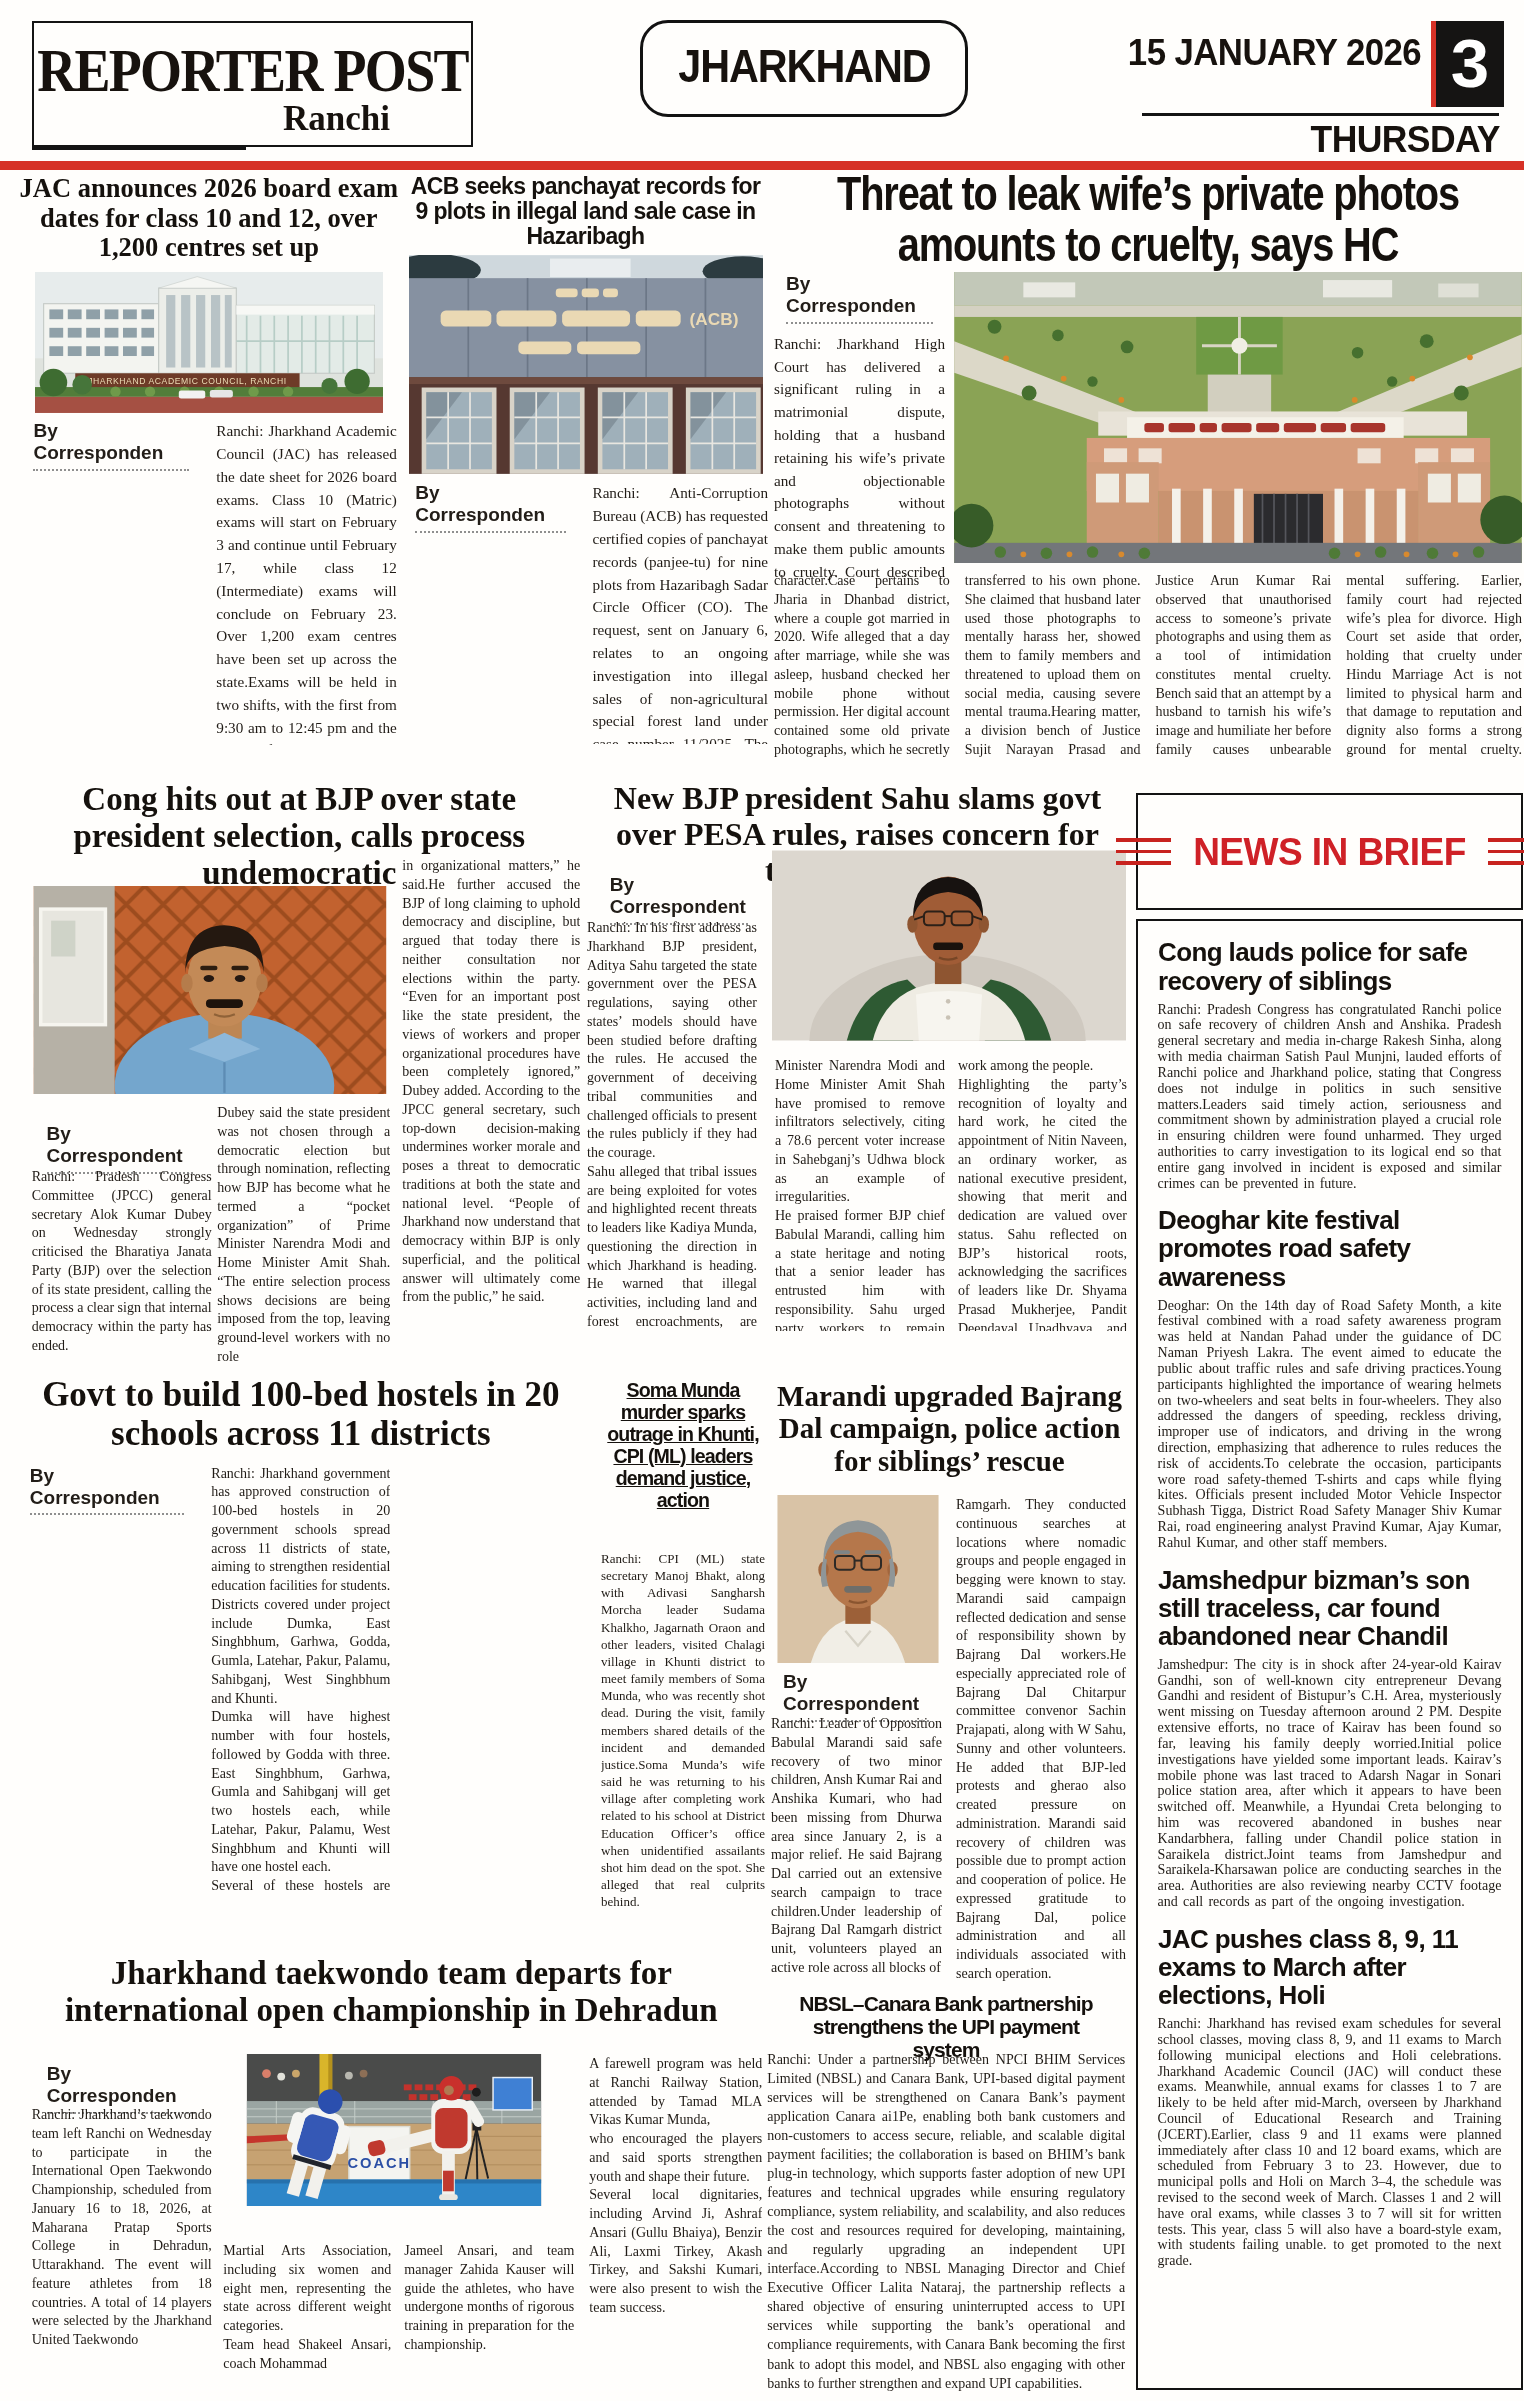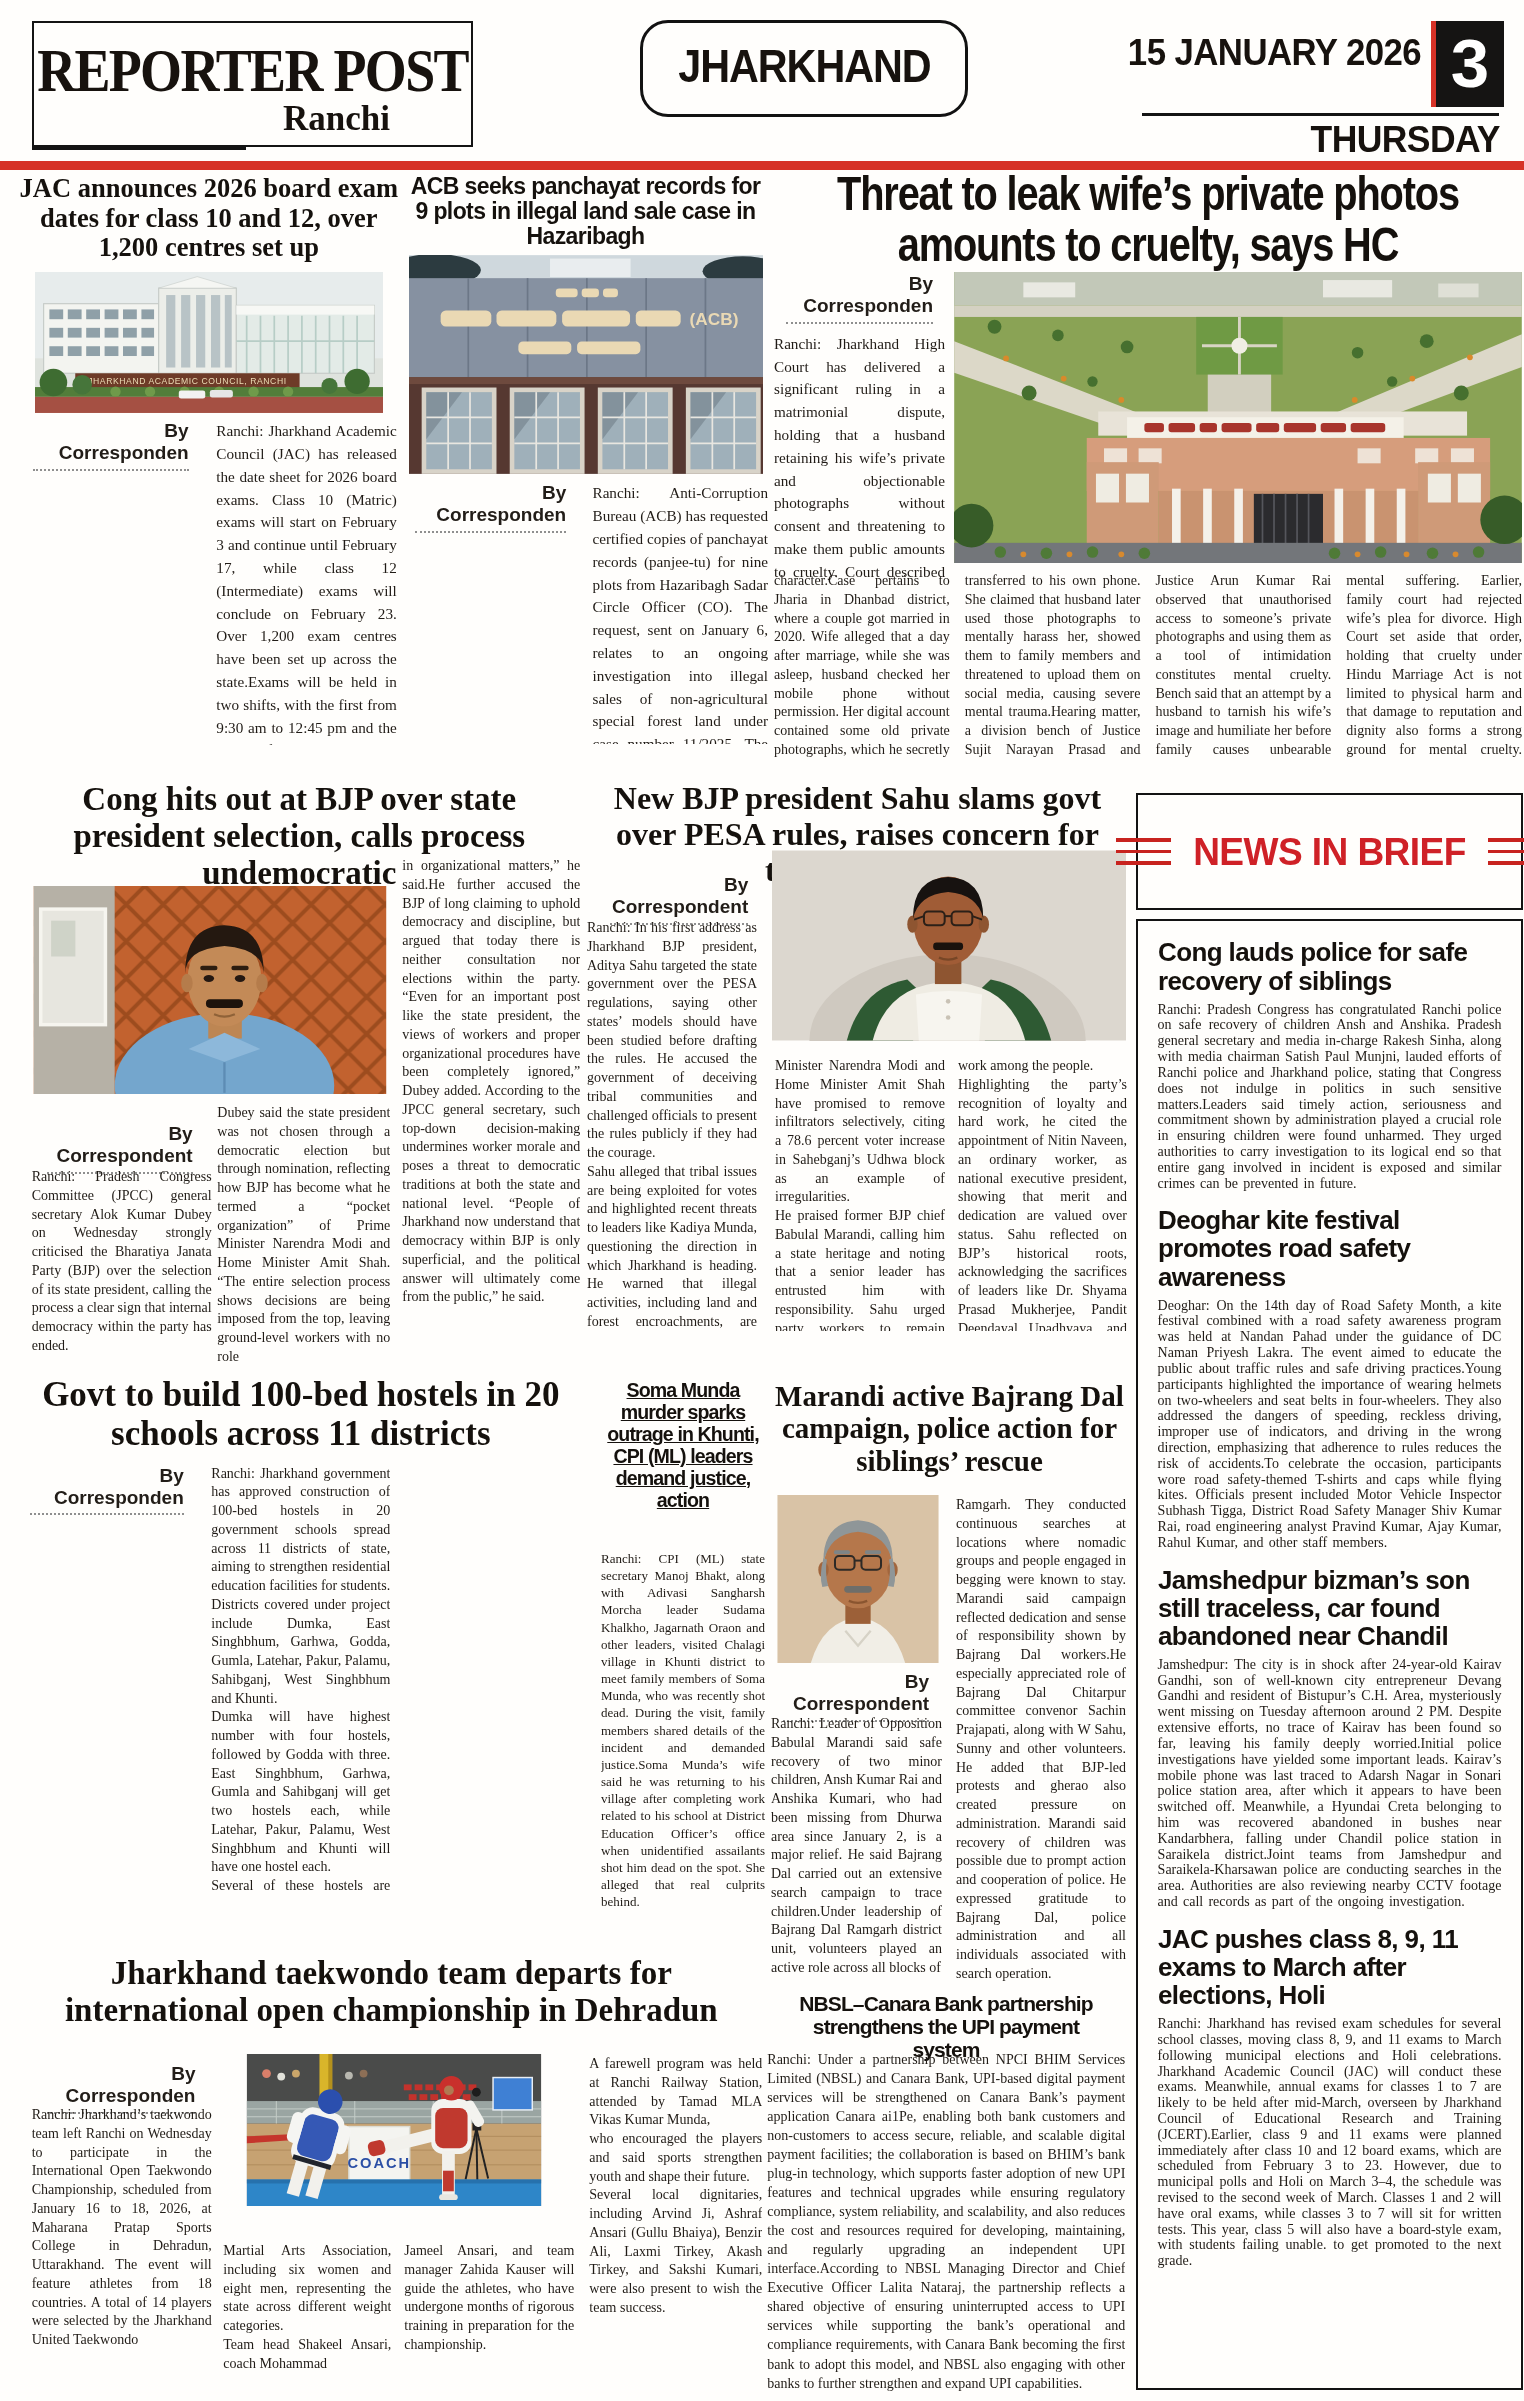--- a/index.html
+++ b/index.html
@@ -24,21 +24,21 @@
               text-align:center;line-height:86px;}
   .mh-rule{left:1142px;top:113px;width:357px;height:2.9px;background:#141414;}
   .mh-day{left:1151px;top:119px;width:349px;text-align:right;font-family:"Liberation Sans",sans-serif;
           font-weight:bold;font-size:37px;letter-spacing:-0.6px;transform:scaleX(.96);transform-origin:right;color:#17120e;}
   .red-bar{left:0;top:161px;width:1525px;height:8.6px;background:#d63227;}
   
   .hl-serif{font-family:"Liberation Serif",serif;font-weight:bold;text-align:center;color:#15110d;line-height:1.12;}
   .hl-sans{font-family:"Liberation Sans",sans-serif;font-weight:bold;text-align:center;color:#15110d;
            letter-spacing:-0.6px;line-height:1.08;}
   .byline{display:block;font-family:"Liberation Sans",sans-serif;font-weight:bold;font-size:19px;
-          text-align:right;color:#221d18;padding-bottom:4.6px;border-bottom:2.3px dotted #8f8f8f;
+          text-align:left;color:#221d18;padding-bottom:4.6px;border-bottom:2.3px dotted #8f8f8f;
           width:86%;margin:0 auto 9.2px auto;}
   .body-text{font-family:"Liberation Serif",serif;font-size:15.2px;line-height:1.5;text-align:justify;
              white-space:pre-line;color:#201b16;overflow:hidden;}
   .small{font-size:14px;line-height:1.34;}
   .cols{column-fill:auto;overflow:hidden;}
   .fig{overflow:hidden;}
   .fig svg{display:block;width:100%;height:100%;}
   
   .rail-hd{height:113px;border:2.9px solid #131313;display:flex;align-items:center;justify-content:center;gap:15px;}
   .rline{display:flex;flex-direction:column;gap:8px;flex:0 0 55px;}
@@ -455,21 +455,21 @@
 Hostels will be built in selected upgraded and government high schools located in blocks such as Jarmundi, Shikaripara, Kathikund, Gudabandha, Chakulia, Kandiya, Dhurki, Poreyahat, Vishunpur, Ghaghra, Mandro, Pathna, Balumath, Litipara, Chainpur, Tonto and Adki. Government officials said project is aimed at improving access to education for students from remote and disadvantaged areas by providing safe residential facilities near schools.</div>
     </div>
   </div>
 
   <div class="abs" style="left:601px;top:1380px;width:164px;height:581px;">
     <h3 class="hl-sans" style="font-size:19.6px;margin:0;line-height:1.12;letter-spacing:-0.9px;text-decoration:underline;">Soma Munda murder sparks outrage in Khunti, CPI (ML) leaders demand justice, action</h3>
     <div class="abs body-text" style="left:0;top:170px;width:164px;height:403px;font-size:13px;line-height:1.32;">Ranchi: CPI (ML) state secretary Manoj Bhakt, along with Adivasi Sangharsh Morcha leader Sudama Khalkho, Jagarnath Oraon and other leaders, visited Chalagi village in Khunti district to meet family members of Soma Munda, who was recently shot dead. During the visit, family members shared details of the incident and demanded justice.Soma Munda’s wife said he was returning to his village after completing work related to his school at District Education Officer’s office when unidentified assailants shot him dead on the spot. She alleged that real culprits behind.</div>
   </div>
 
   <div class="abs" style="left:771px;top:1380px;width:357px;height:613px;">
-    <h2 class="hl-serif" style="font-size:29px;margin:0;">Marandi active Bajrang Dal campaign, police action for siblings’ rescue</h2>
+    <h2 class="hl-serif" style="font-size:29px;margin:0;">Marandi upgraded Bajrang Dal campaign, police action for siblings’ rescue</h2>
     <div class="abs fig" style="left:5.8px;top:115px;width:162px;height:168px;">
       <svg viewBox="0 0 280 292" role="img">
         <rect width="280" height="292" fill="#d9c3a6"></rect>
         <path d="M58 292 Q80 218 140 213 Q200 218 222 292 Z" fill="#f1eee6"></path>
         <path d="M118 236 L140 262 L162 236" fill="none" stroke="#d6d2c6" stroke-width="4"></path>
         <rect x="118" y="190" width="44" height="34" fill="#9c6038"></rect>
         <ellipse cx="140" cy="124" rx="59" ry="73" fill="#b5774b"></ellipse>
         <ellipse cx="80" cy="130" rx="9" ry="14" fill="#a2663d"></ellipse>
           <ellipse cx="200" cy="130" rx="9" ry="14" fill="#a2663d"></ellipse>
         <path d="M80 118 Q78 48 140 44 Q202 48 200 118 Q190 68 140 64 Q90 68 80 118 Z" fill="#8f9698"></path>

